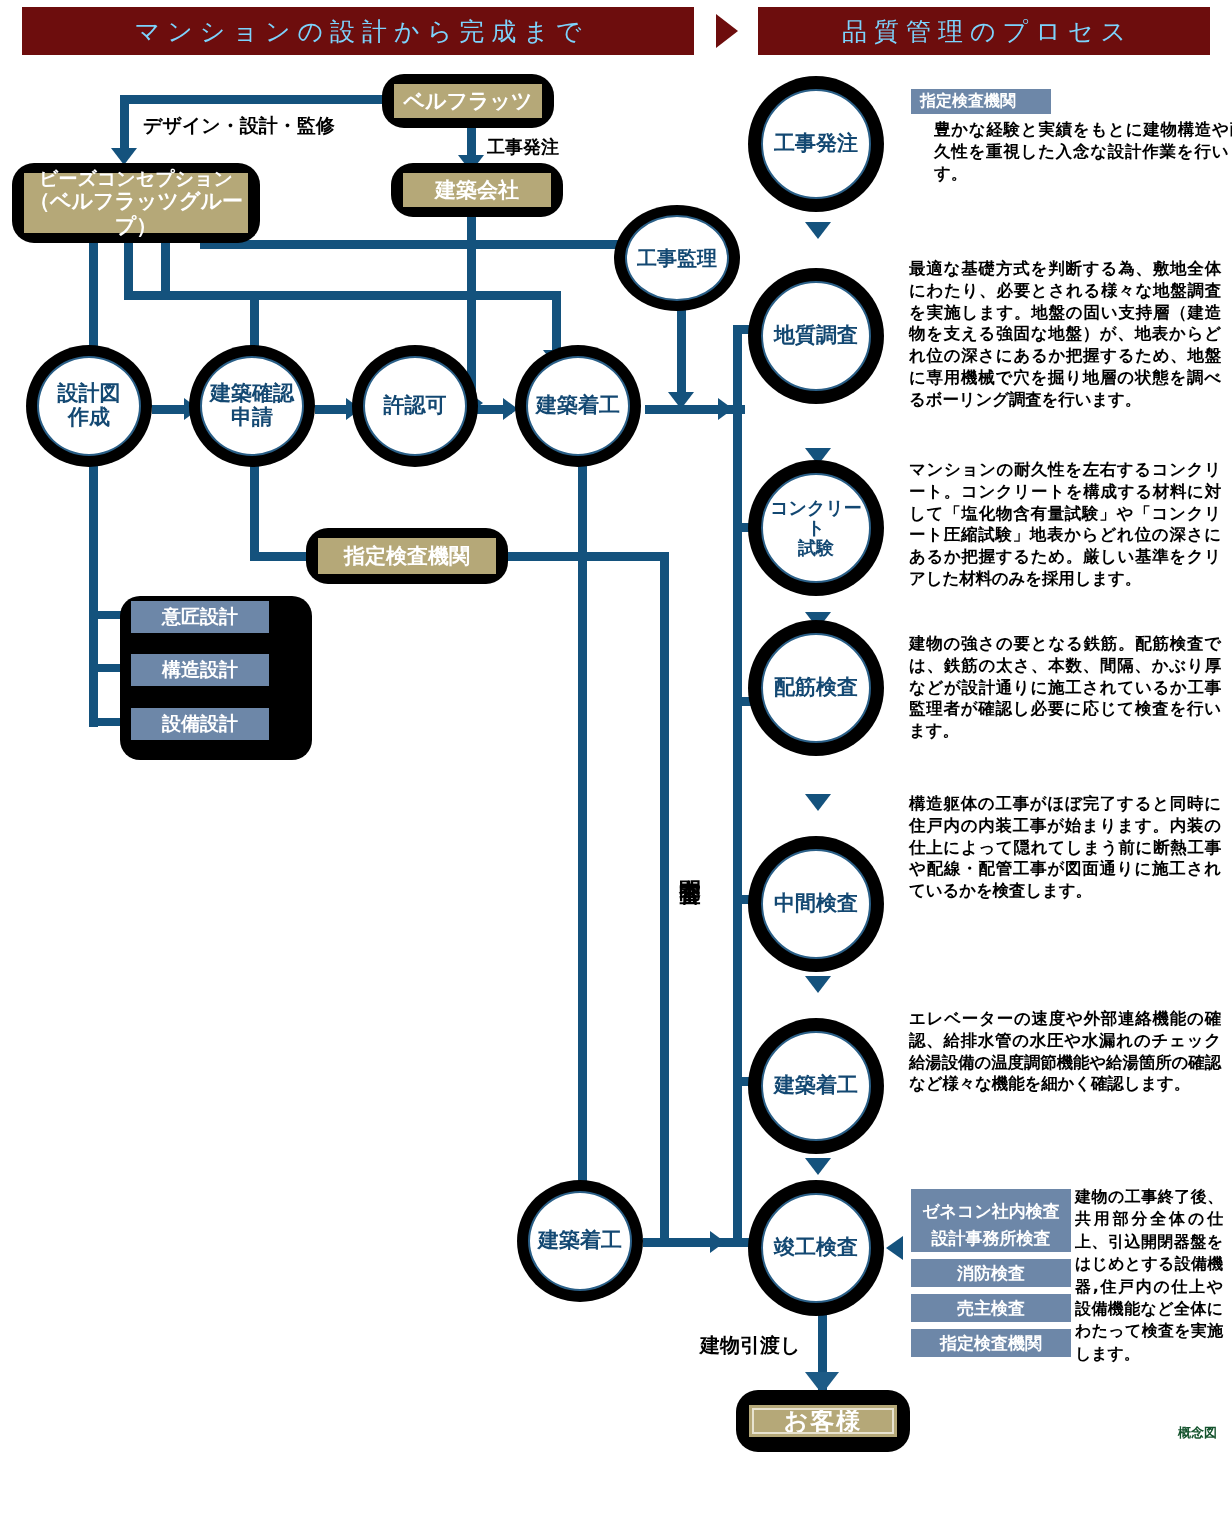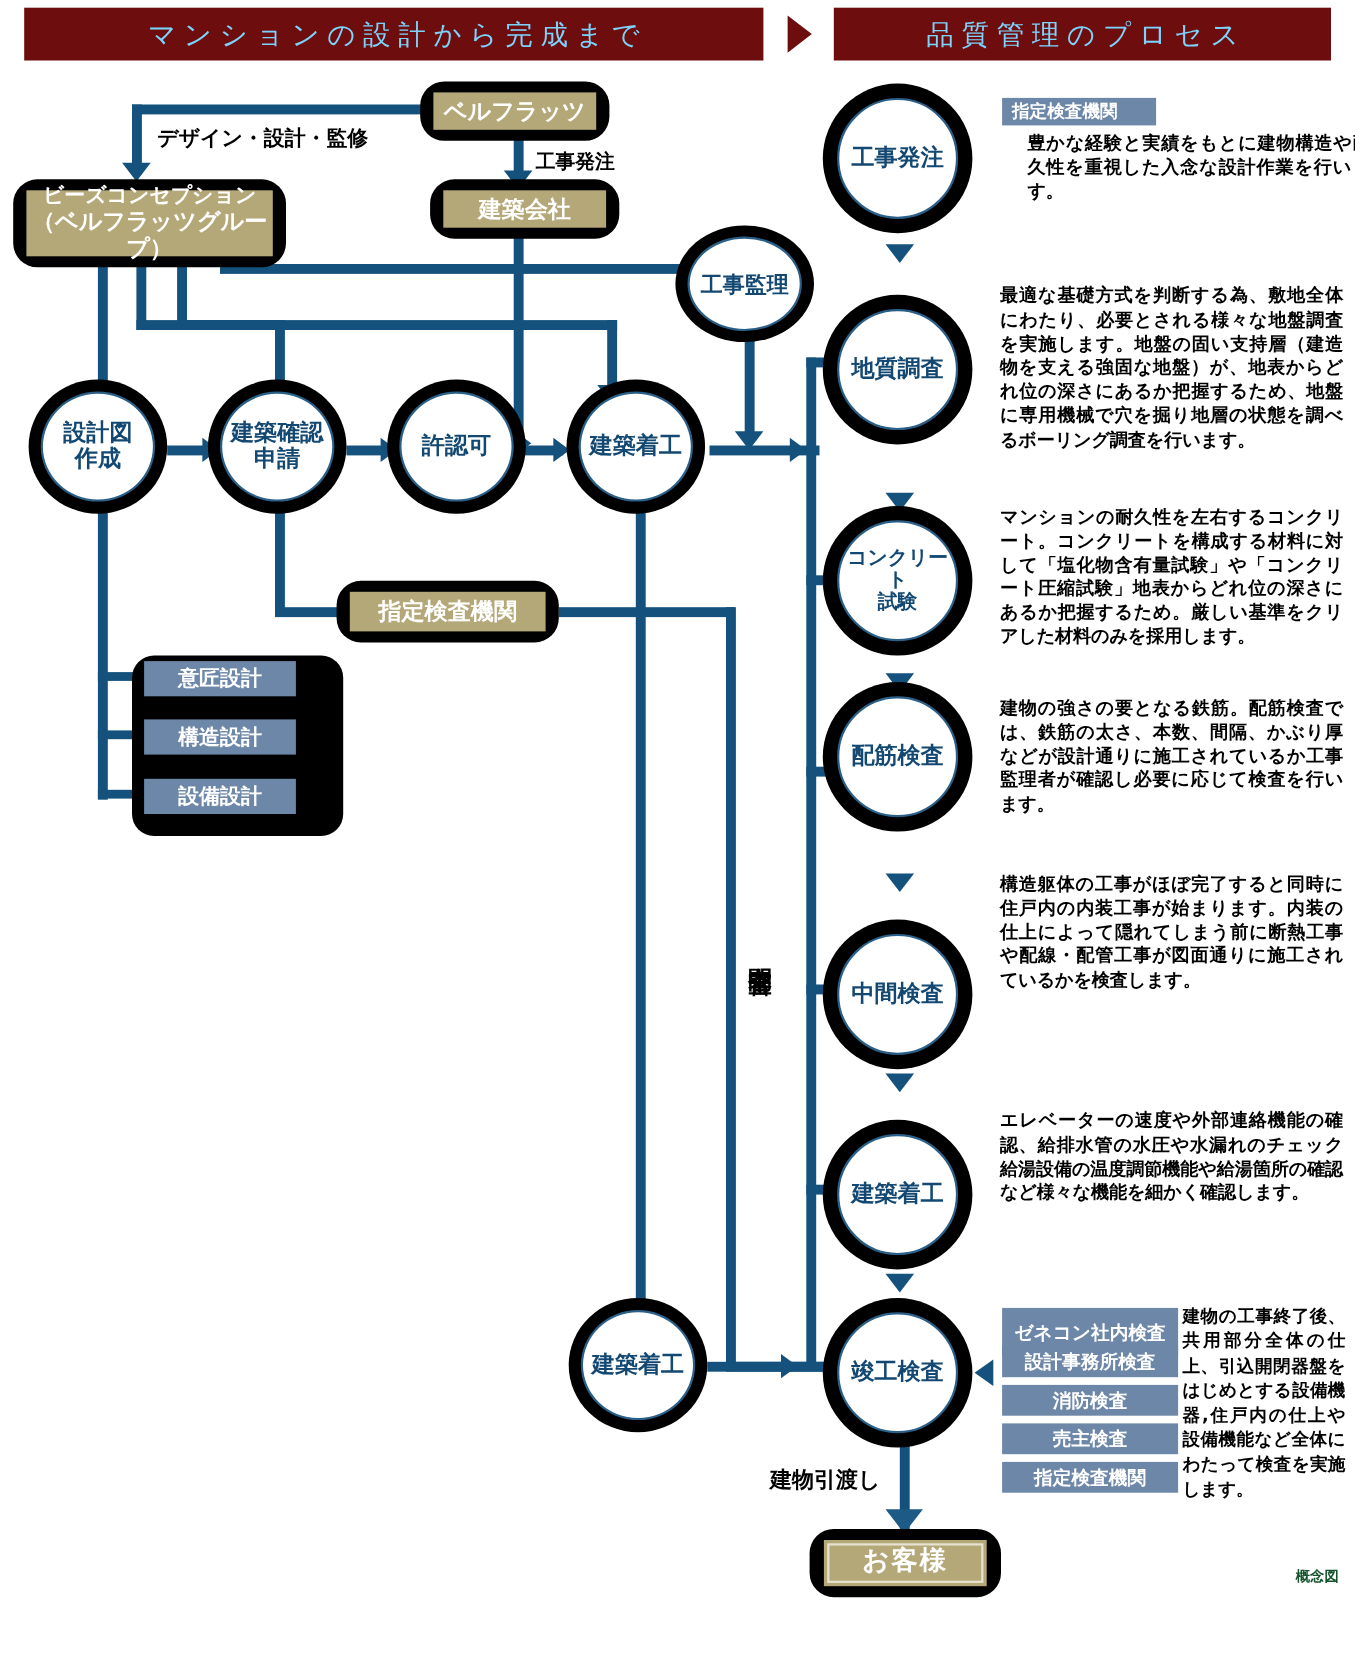--- a/index.html
+++ b/index.html
@@ -303,21 +303,21 @@
 
   <div class="vlabel" style="left:675px; top:862px; font-size:22px;">中間審査</div>
 
   <div class="circ" style="left:517px; top:1180px; width:126px; height:122px;">
     <div class="inner" style="width:104px; height:100px; font-size:21px;">建築着工</div>
   </div>
 
   <div class="tlabel" style="left:700px; top:1332px; font-size:20px;">建物引渡し</div>
 
   <div class="plaque" style="left:736px; top:1390px; width:174px; height:62px;">
-    <div class="face bordered" style="width:148px; height:42px; font-size:24px; letter-spacing:.08em;font-family:Liberation Mono, monospace;">お客様</div>
+    <div class="face bordered" style="width:148px; height:32px; font-size:24px; letter-spacing:.08em;">お客様</div>
   </div>
 
   <div class="ah down" style="left:805px; top:222px;"></div>
   <div class="ah down" style="left:805px; top:448px;"></div>
   <div class="ah down" style="left:805px; top:612px;"></div>
   <div class="ah down" style="left:805px; top:794px;"></div>
   <div class="ah down" style="left:805px; top:976px;"></div>
   <div class="ah down" style="left:805px; top:1158px;"></div>
 
   <div class="ln" style="left:733px; top:325px; width:28px; height:9px;"></div>

